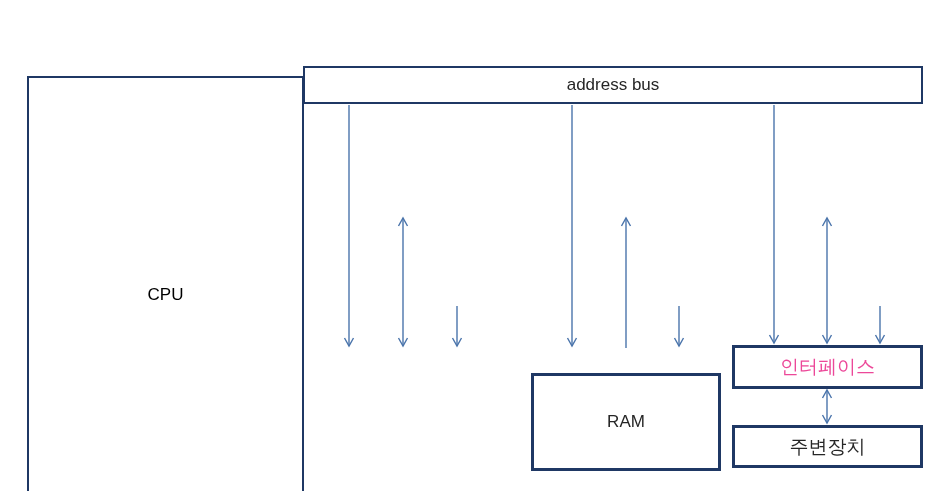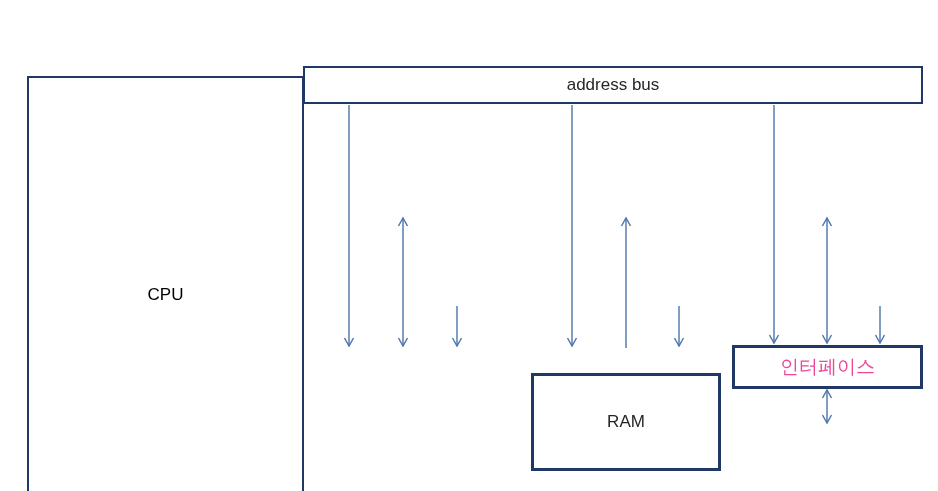--- a/index.html
+++ b/index.html
@@ -110,14 +110,17 @@
 
 
   <div class="node thick-border ram-box" style="border-color: rgb(31, 56, 100); color: rgb(38, 38, 38);">
     <span class="mem-title">RAM</span>
   </div>
 
   <div class="node thick-border interface-box" style="border-color: rgb(31, 56, 100); color: #ec4899;">
     <span>인터페이스</span>
   </div>
 
+  <div class="node thick-border peripheral-box" style="border-color: rgb(31, 56, 100); color: rgb(38, 38, 38);">
+    <span>주변장치</span>
+  </div>
 
 </div>
 
 </body></html>

